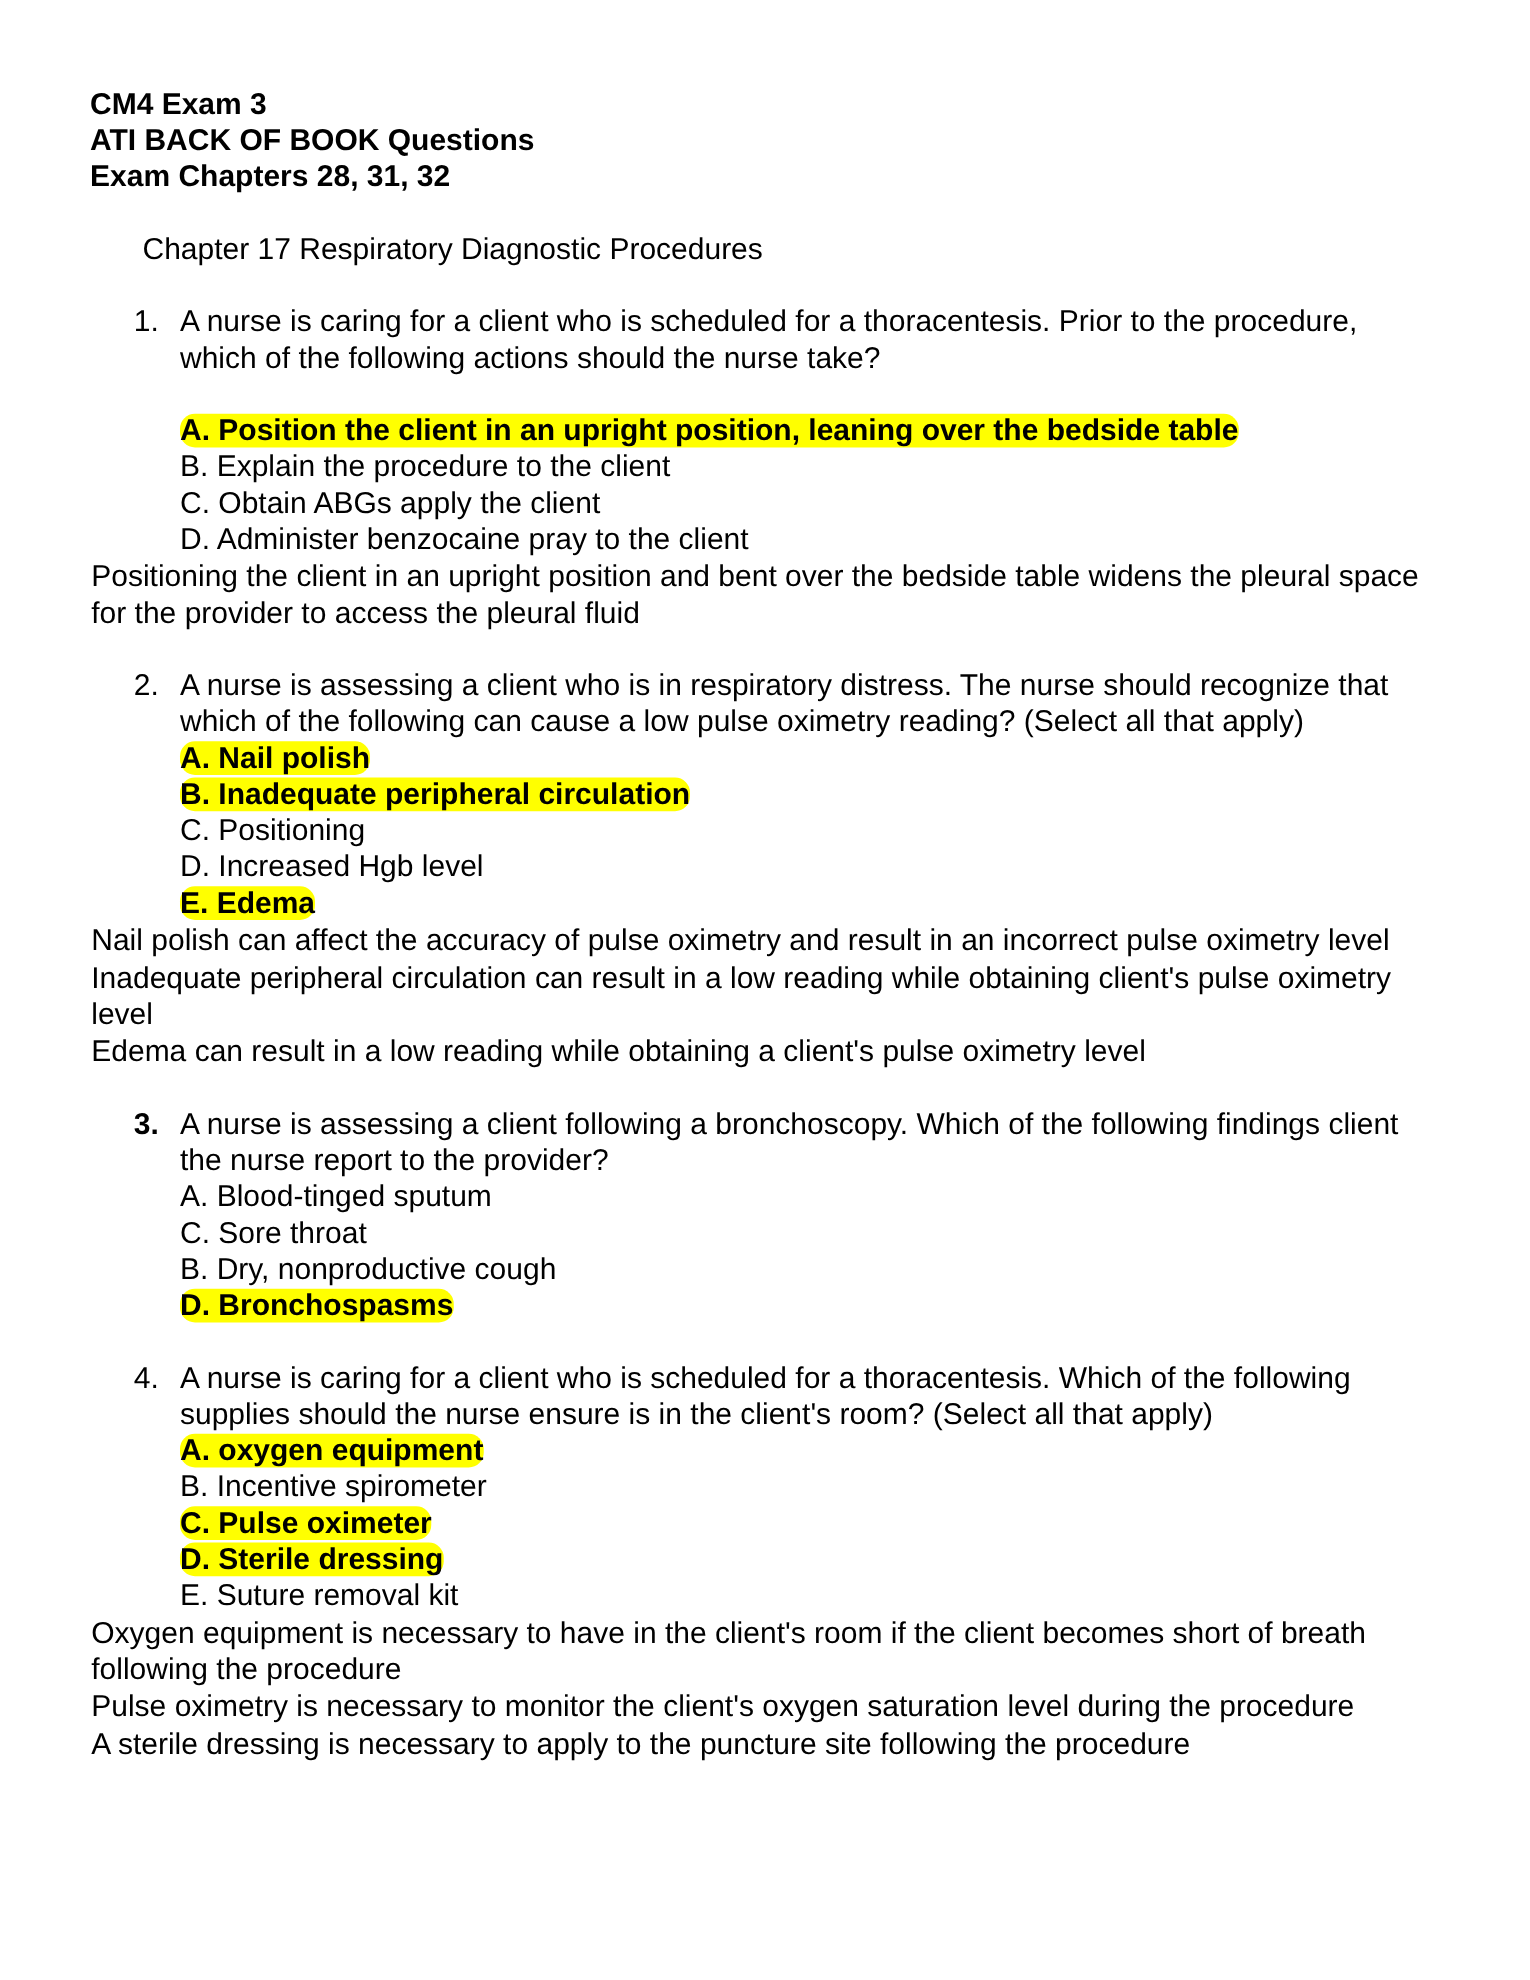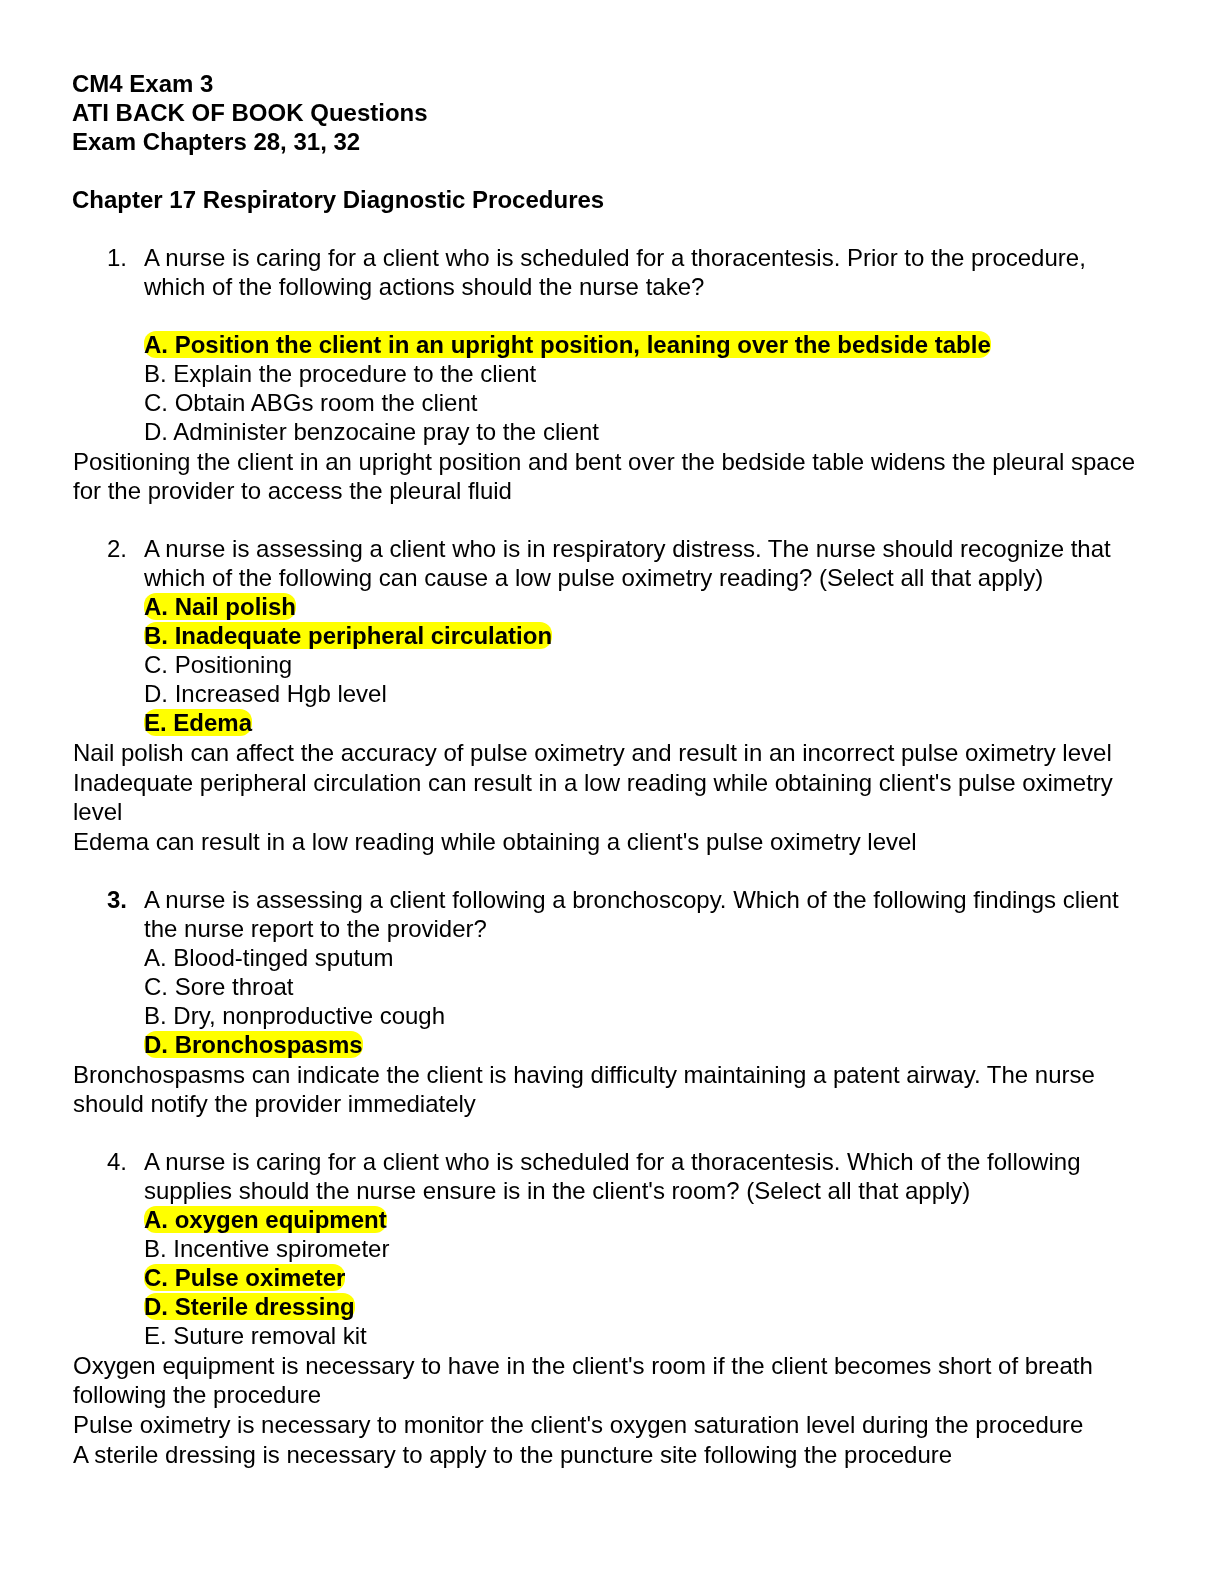--- a/index.html
+++ b/index.html
@@ -13,21 +13,21 @@
     box-sizing: border-box;
     padding: 69px 72px 0 72px;
     font-family: "Liberation Sans", sans-serif;
     font-size: 24px;
     line-height: 29px;
     color: #000000;
     background: #ffffff;
   }
   .bold { font-weight: bold; }
   .header-line { font-weight: bold; }
-  .section-title { font-weight: bold; margin-top: 29px; }
+  .section-title { font-weight: normal; margin-top: 29px; margin-left: 42px; }
   .question-block { margin-top: 29px; }
   .q-row { display: flex; }
   .q-num { flex: none; width: 37px; margin-left: 35px; }
   .q-text { flex: 1; }
   .line-gap { height: 29px; }
   .option-row { margin-left: 72px; }
   .rationale-line { margin: 1px; }
   .highlighted {
     background-color: var(--highlight, #ffff00);
     font-weight: bold;
@@ -46,21 +46,21 @@
   <div class="section-title">Chapter 17 Respiratory Diagnostic Procedures</div>
   <div>
       <div class="question-block">
         <div class="q-row">
           <span class="q-num">1.</span>
           <span class="q-text">A nurse is caring for a client who is scheduled for a thoracentesis. Prior to the procedure, which of the following actions should the nurse take?</span>
         </div>
         <div class="line-gap"></div>
         <div class="option-row"><span class="option-text highlighted">A. Position the client in an upright position, leaning over the bedside table</span></div>
         <div class="option-row"><span class="option-text">B. Explain the procedure to the client</span></div>
-        <div class="option-row"><span class="option-text">C. Obtain ABGs room the client</span></div>
+        <div class="option-row"><span class="option-text">C. Obtain ABGs apply the client</span></div>
         <div class="option-row"><span class="option-text">D. Administer benzocaine pray to the client</span></div>
         <div class="rationale-line">Positioning the client in an upright position and bent over the bedside table widens the pleural space for the provider to access the pleural fluid</div>
       </div>
       <div class="question-block">
         <div class="q-row">
           <span class="q-num">2.</span>
           <span class="q-text">A nurse is assessing a client who is in respiratory distress. The nurse should recognize that which of the following can cause a low pulse oximetry reading? (Select all that apply)</span>
         </div>
         <div class="option-row"><span class="option-text highlighted">A. Nail polish</span></div>
         <div class="option-row"><span class="option-text highlighted">B. Inadequate peripheral circulation</span></div>
@@ -73,21 +73,20 @@
       </div>
       <div class="question-block">
         <div class="q-row">
           <span class="q-num bold">3.</span>
           <span class="q-text">A nurse is assessing a client following a bronchoscopy. Which of the following findings client the nurse report to the provider?</span>
         </div>
         <div class="option-row"><span class="option-text">A. Blood-tinged sputum</span></div>
         <div class="option-row"><span class="option-text">C. Sore throat</span></div>
         <div class="option-row"><span class="option-text">B. Dry, nonproductive cough</span></div>
         <div class="option-row"><span class="option-text highlighted">D. Bronchospasms</span></div>
-        <div class="rationale-line">Bronchospasms can indicate the client is having difficulty maintaining a patent airway. The nurse should notify the provider immediately</div>
       </div>
       <div class="question-block">
         <div class="q-row">
           <span class="q-num">4.</span>
           <span class="q-text">A nurse is caring for a client who is scheduled for a thoracentesis. Which of the following supplies should the nurse ensure is in the client's room? (Select all that apply)</span>
         </div>
         <div class="option-row"><span class="option-text highlighted">A. oxygen equipment</span></div>
         <div class="option-row"><span class="option-text">B. Incentive spirometer</span></div>
         <div class="option-row"><span class="option-text highlighted">C. Pulse oximeter</span></div>
         <div class="option-row"><span class="option-text highlighted">D. Sterile dressing</span></div>

